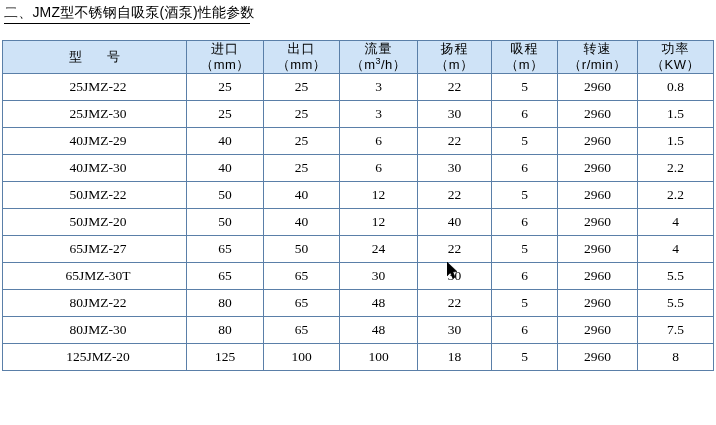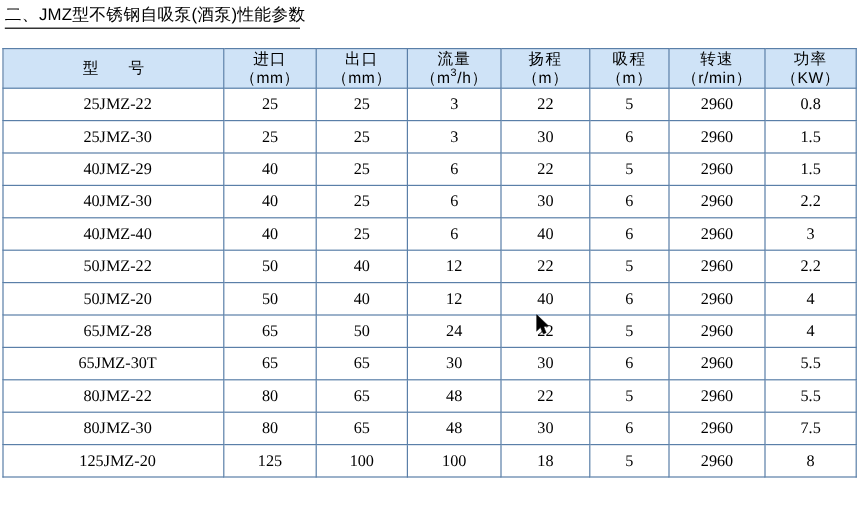--- a/index.html
+++ b/index.html
@@ -185,51 +185,41 @@
           <td class="model">40JMZ-30</td>
           <td>40</td>
           <td>25</td>
           <td>6</td>
           <td>30</td>
           <td>6</td>
           <td>2960</td>
           <td>2.2</td>
         </tr>
         <tr>
-          <td class="model">40JMZ-40</td>
-          <td>40</td>
-          <td>25</td>
-          <td>6</td>
-          <td>40</td>
-          <td>6</td>
-          <td>2960</td>
-          <td>3</td>
-        </tr>
-        <tr>
           <td class="model">50JMZ-22</td>
           <td>50</td>
           <td>40</td>
           <td>12</td>
           <td>22</td>
           <td>5</td>
           <td>2960</td>
           <td>2.2</td>
         </tr>
         <tr>
           <td class="model">50JMZ-20</td>
           <td>50</td>
           <td>40</td>
           <td>12</td>
           <td>40</td>
           <td>6</td>
           <td>2960</td>
           <td>4</td>
         </tr>
         <tr>
-          <td class="model">65JMZ-28</td>
+          <td class="model">65JMZ-27</td>
           <td>65</td>
           <td>50</td>
           <td>24</td>
           <td>22</td>
           <td>5</td>
           <td>2960</td>
           <td>4</td>
         </tr>
         <tr>
           <td class="model">65JMZ-30T</td>

